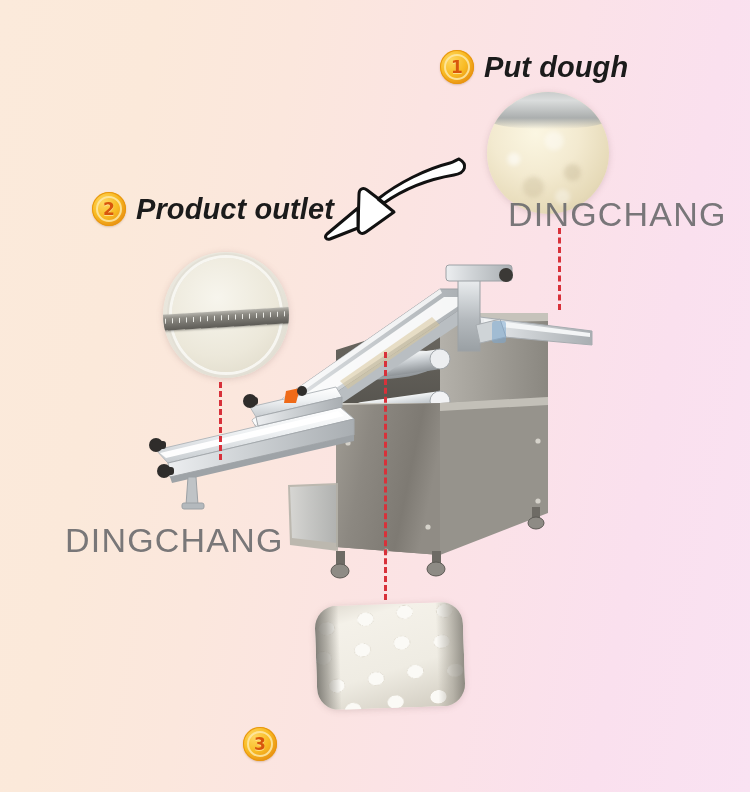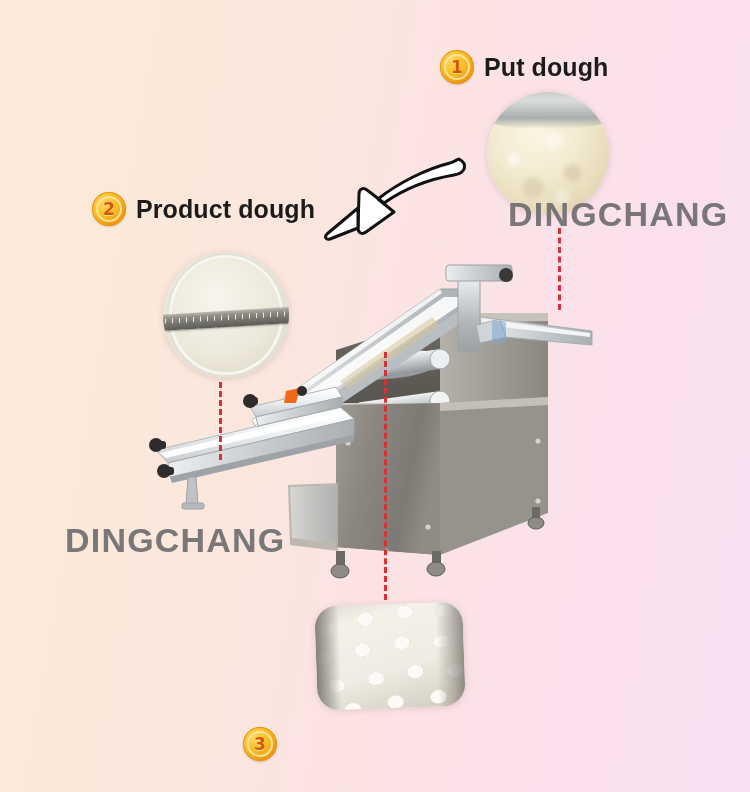--- a/index.html
+++ b/index.html
@@ -48,40 +48,40 @@
   .badge span{
     position:relative;z-index:2;
     font-family:"DejaVu Sans", sans-serif;
     font-size:17px;font-weight:700;
     color:#d8560c;
     line-height:1;
     text-shadow:0 1px 0 rgba(255,235,170,.75);
   }
   .step-text{
     font-family:"Liberation Sans", sans-serif;
-    font-size:25px;
+    font-size:29px;
     font-weight:600;
     color:#1b1b1b;
     letter-spacing:.1px;
+    font-style:italic;
   }
 
   #label-1{ left:440px; top:50px; }
   #label-2{ left:92px;  top:192px; }
   #label-3{ left:243px; top:727px; }
 
   
   .watermark{
     position:absolute;
     font-family:"Liberation Sans", sans-serif;
     font-size:34px;
     letter-spacing:1.2px;
     color:#6e6e70;
     opacity:.92;
     white-space:nowrap;
-    font-weight:bold;
   }
   #wm-right{ left:508px; top:195px; }
   #wm-left { left:65px;  top:521px; }
 
   
   .inset{
     position:absolute;
     border-radius:50%;
     overflow:hidden;
     box-shadow:0 1px 6px rgba(140,110,110,.25);
@@ -374,21 +374,21 @@
     <div class="badge">
       <span>1</span>
     </div>
     <div class="step-text">Put dough</div>
   </div>
 
   <div class="step-label" id="label-2">
     <div class="badge">
       <span>2</span>
     </div>
-    <div class="step-text">Product dough</div>
+    <div class="step-text">Product outlet</div>
   </div>
 
   <div class="step-label" id="label-3">
     <div class="badge">
       <span>3</span>
     </div>
   </div>
 
 </div>
 

